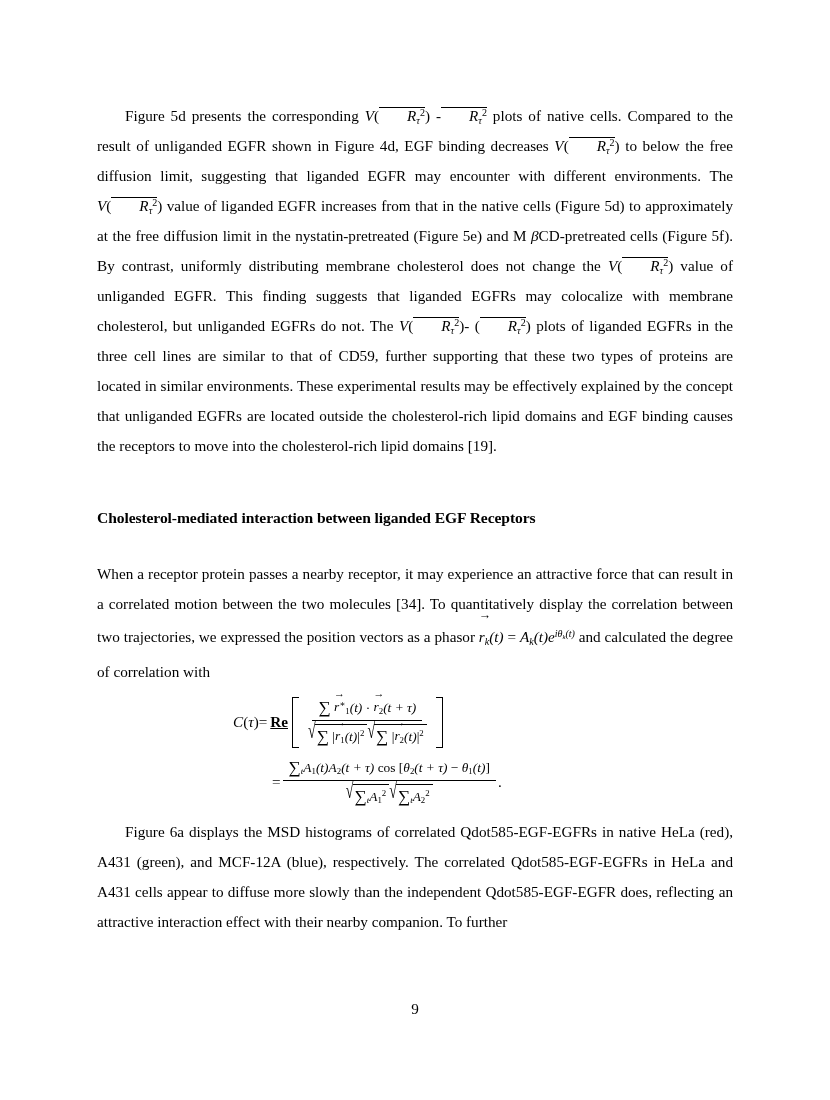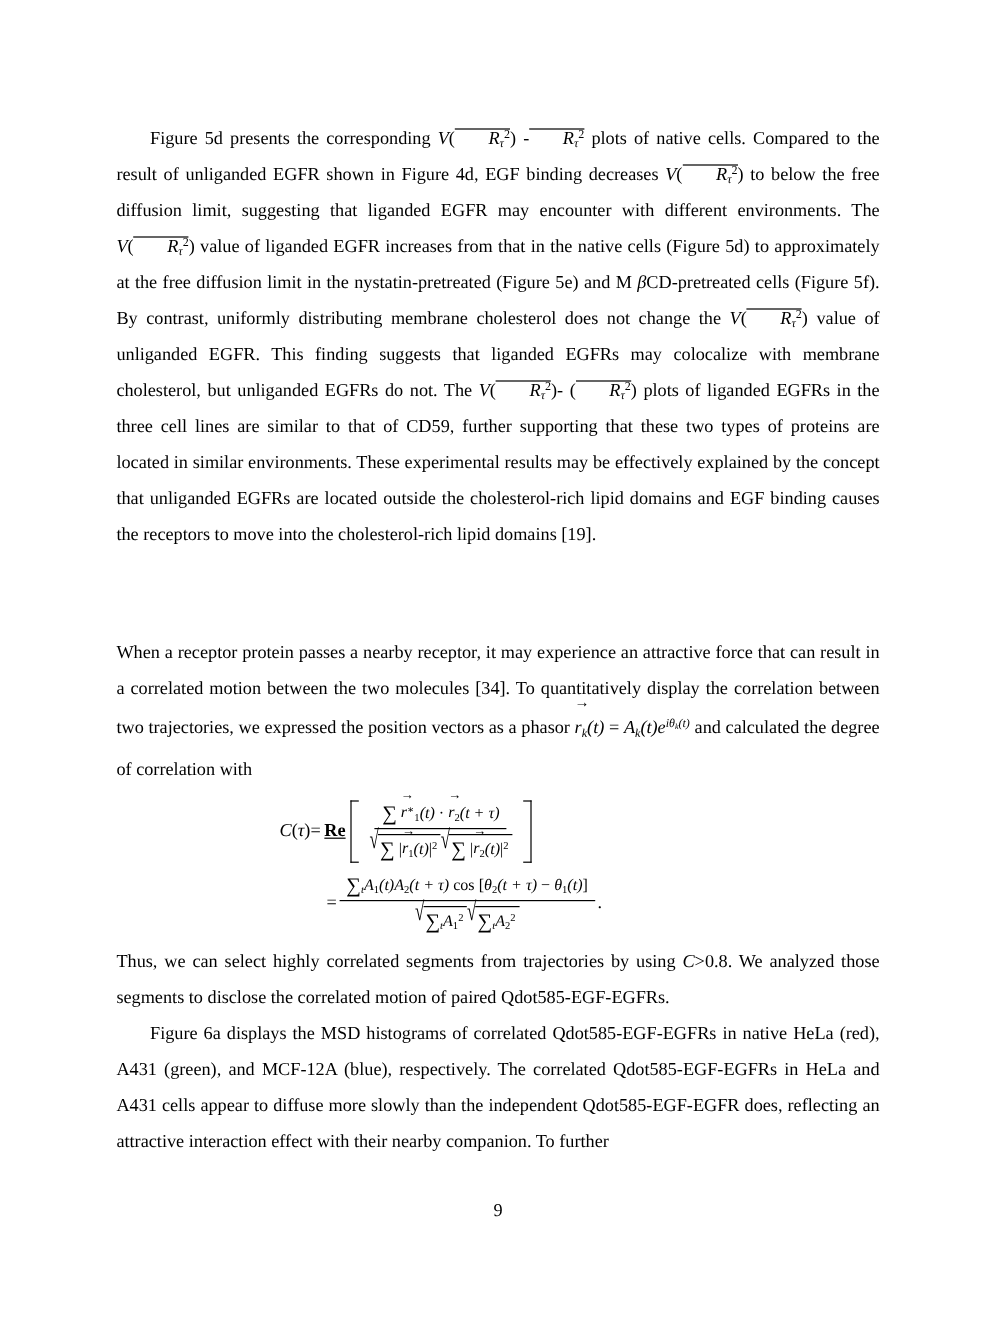--- a/index.html
+++ b/index.html
@@ -158,20 +158,21 @@
 <body>
 
 <div class="page">
 
   <div style="height:101px"></div>
 
   <p class="body-text para indent"><span>Figure 5d presents the corresponding </span><span class="inline-math"><span class="mi">V</span>(<span class="ovl"><span class="mi">R</span><sub class="sb">τ</sub><sup class="sp">2</sup></span>)</span><span> -</span><span class="inline-math"><span class="ovl"><span class="mi">R</span><sub class="sb">τ</sub><sup class="sp">2</sup></span></span><span> plots of native cells. Compared to the result of unliganded EGFR shown in Figure 4d, EGF binding decreases </span><span class="inline-math"><span class="mi">V</span>(<span class="ovl"><span class="mi">R</span><sub class="sb">τ</sub><sup class="sp">2</sup></span>)</span><span> to below the free diffusion limit, suggesting that liganded EGFR may encounter with different environments. The </span><span class="inline-math"><span class="mi">V</span>(<span class="ovl"><span class="mi">R</span><sub class="sb">τ</sub><sup class="sp">2</sup></span>)</span><span> value of liganded EGFR increases from that in the native cells (Figure 5d) to approximately at the free diffusion limit in the nystatin-pretreated (Figure 5e) and M </span><span class="mi">β</span><span>CD-pretreated cells (Figure 5f). By contrast, uniformly distributing membrane cholesterol does not change the </span><span class="inline-math"><span class="mi">V</span>(<span class="ovl"><span class="mi">R</span><sub class="sb">τ</sub><sup class="sp">2</sup></span>)</span><span> value of unliganded EGFR. This finding suggests that liganded EGFRs may colocalize with membrane cholesterol, but unliganded EGFRs do not. The </span><span class="inline-math"><span class="mi">V</span>(<span class="ovl"><span class="mi">R</span><sub class="sb">τ</sub><sup class="sp">2</sup></span>)</span><span>- (</span><span class="inline-math"><span class="ovl"><span class="mi">R</span><sub class="sb">τ</sub><sup class="sp">2</sup></span></span><span>) plots of liganded EGFRs in the three cell lines are similar to that of CD59, further supporting that these two types of proteins are located in similar environments. These experimental results may be effectively explained by the concept that unliganded EGFRs are located outside the cholesterol-rich lipid domains and EGF binding causes the receptors to move into the cholesterol-rich lipid domains [19].</span></p>
 
   <div class="gap-before-head"></div>
 
+  <h2 class="section-head">Cholesterol-mediated interaction between liganded EGF Receptors</h2>
 
   <div class="gap-after-head"></div>
 
   <p class="body-text para"><span>When a receptor protein passes a nearby receptor, it may experience an attractive force that can result in a correlated motion between the two molecules [34]. To quantitatively display the correlation between two trajectories, we expressed the position vectors as a phasor </span><span class="inline-math"><span class="vecwrap"><span class="arrow">→</span><span class="mi">r</span></span><sub class="sb">k</sub><span class="mi">(t)</span><span class="mn"> = </span></span><span class="inline-math"><span class="mi">A</span><sub class="sb">k</sub><span class="mi">(t)</span><span class="mi">e</span><sup class="sp"><span class="mi">i</span><span class="mi">θ</span><sub class="sb">k</sub><span class="mi">(t)</span></sup></span><span> and calculated the degree of correlation with</span></p>
 
   <div class="gap-eq"></div>
 
   <div class="eqblock">
 
     <div class="eqline eq1">
@@ -207,19 +208,18 @@
             </span><span class="sqrt">
               <span class="radsign">√</span>
               <span class="radicand"><span class="bigsum">∑</span><sub class="sb">t</sub><span class="mi">A</span><sub class="sbn">2</sub><sup class="sp">2</sup></span>
             </span></span>
       </span>
       <span>.</span>
     </div>
 
   </div>
 
-  <p class="body-text para"><span>Thus, we can select highly correlated segments from trajectories by using </span><span class="mi">C</span><span>&gt;0.8. We analyzed those segments to disclose the correlated motion of paired Qdot585-EGF-EGFRs.</span></p>
 
   <p class="body-text para indent">Figure 6a displays the MSD histograms of correlated Qdot585-EGF-EGFRs in native HeLa (red), A431 (green), and MCF-12A (blue), respectively. The correlated Qdot585-EGF-EGFRs in HeLa and A431 cells appear to diffuse more slowly than the independent Qdot585-EGF-EGFR does, reflecting an attractive interaction effect with their nearby companion. To further</p>
 
   <div class="page-number">9</div>
 
 </div>
 
 </body></html>

